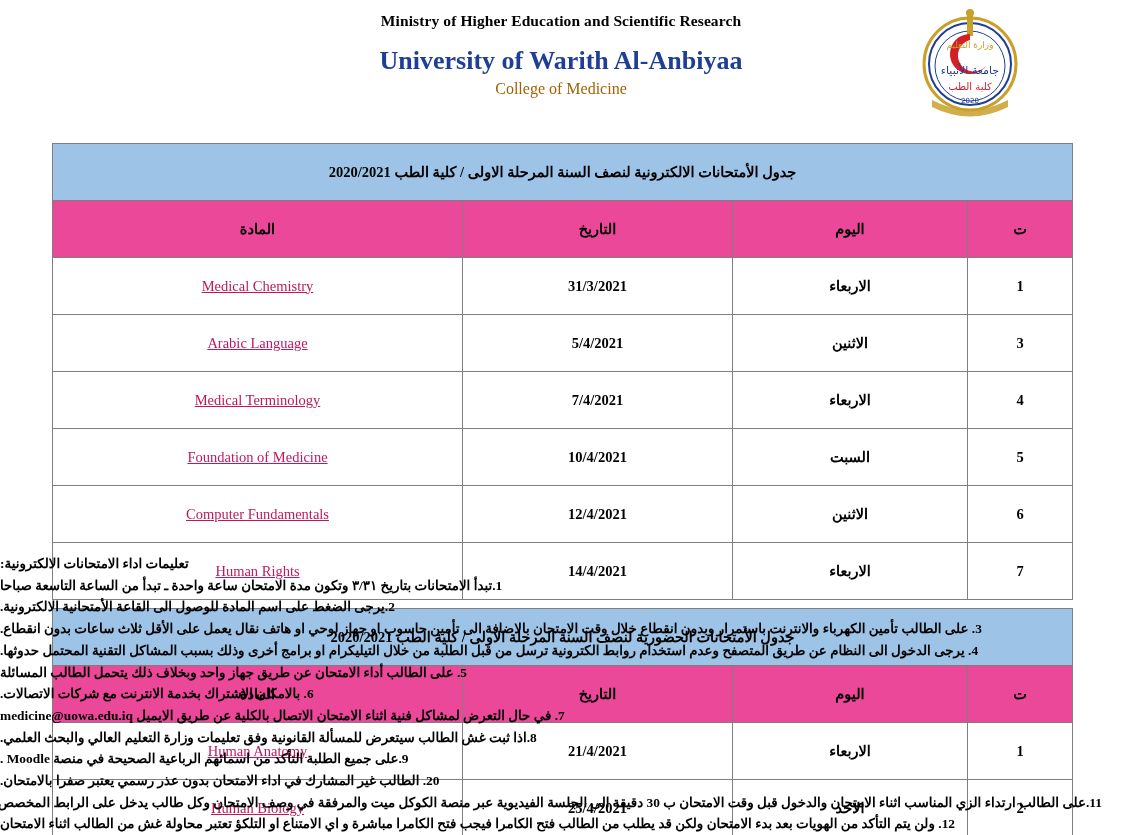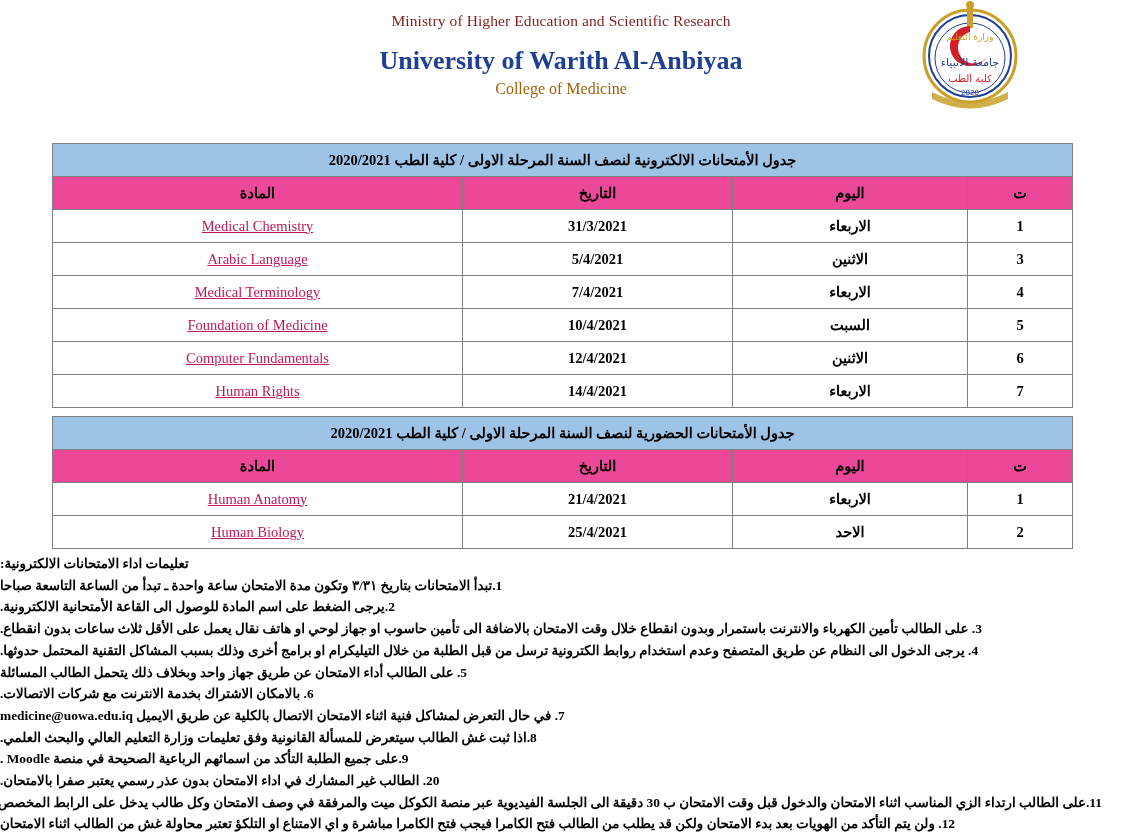--- a/index.html
+++ b/index.html
@@ -19,43 +19,43 @@
   
   .header {
     position: relative;
     height: 130px;
   }
   .header-text {
     text-align: center;
     padding-top: 12px;
   }
   .ministry {
-    color: #7f1d1d;
-    font-weight: normal;
+    color: #000000;
+    font-weight: bold;
     font-size: 15.5px;
     letter-spacing: .1px;
   }
   .univ {
     color: #1f3f94;
     font-weight: bold;
     font-size: 26px;
     margin-top: 13px;
     line-height: 1.35;
   }
   .college {
     color: #a16207;
     font-weight: normal;
     font-size: 16px;
     line-height: 1.35;
   }
 
   
   .logo {
     position: absolute;
-    top: 0;
+    top: 8px;
     left: 910px;
     width: 120px;
     height: 118px;
   }
   .logo svg { display: block; }
 
   
   .sheet {
     position: absolute;
     top: 143px;
@@ -66,21 +66,21 @@
     border-collapse: collapse;
     width: 100%;
     table-layout: fixed;
   }
   table.exam td {
     border: 1px solid #7f7f7f;
     height: 24px;
     font-size: 14.5px;
     text-align: center;
     vertical-align: middle;
-    padding: 4px;
+    padding: 16px;
   }
   .title-row td {
     background: #9dc3e6;
     font-weight: bold;
     font-size: 15px;
     height: 28px;
     direction: rtl;
   }
   .title-row-2 td {
     background: #9dc3e6;

